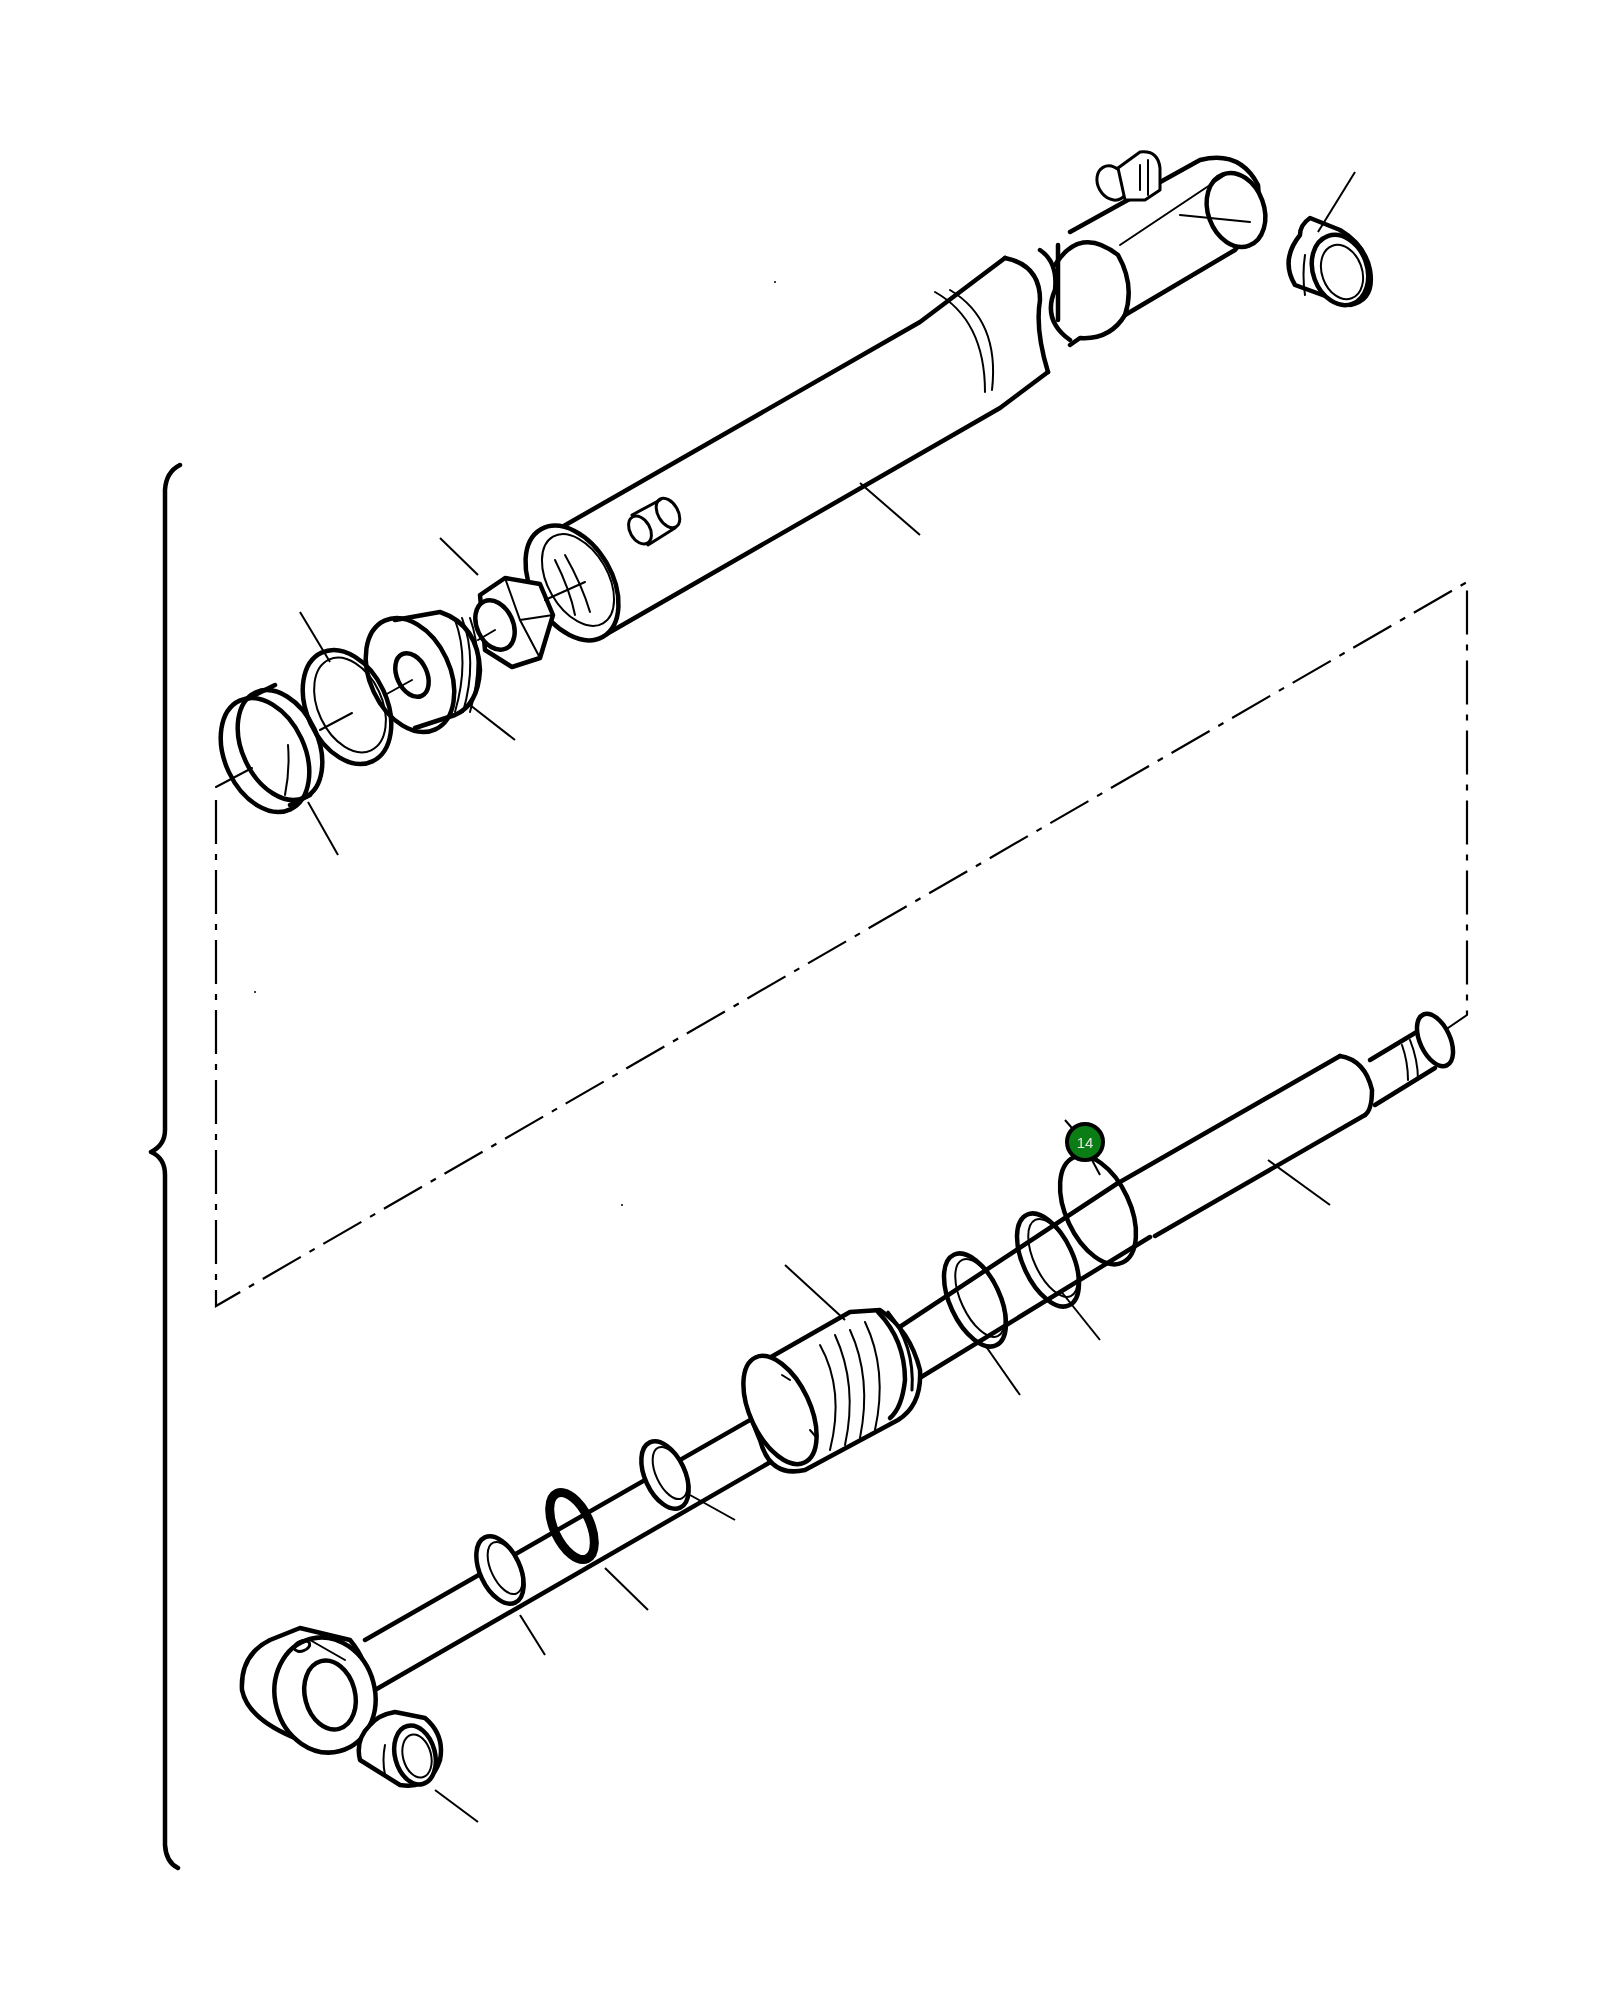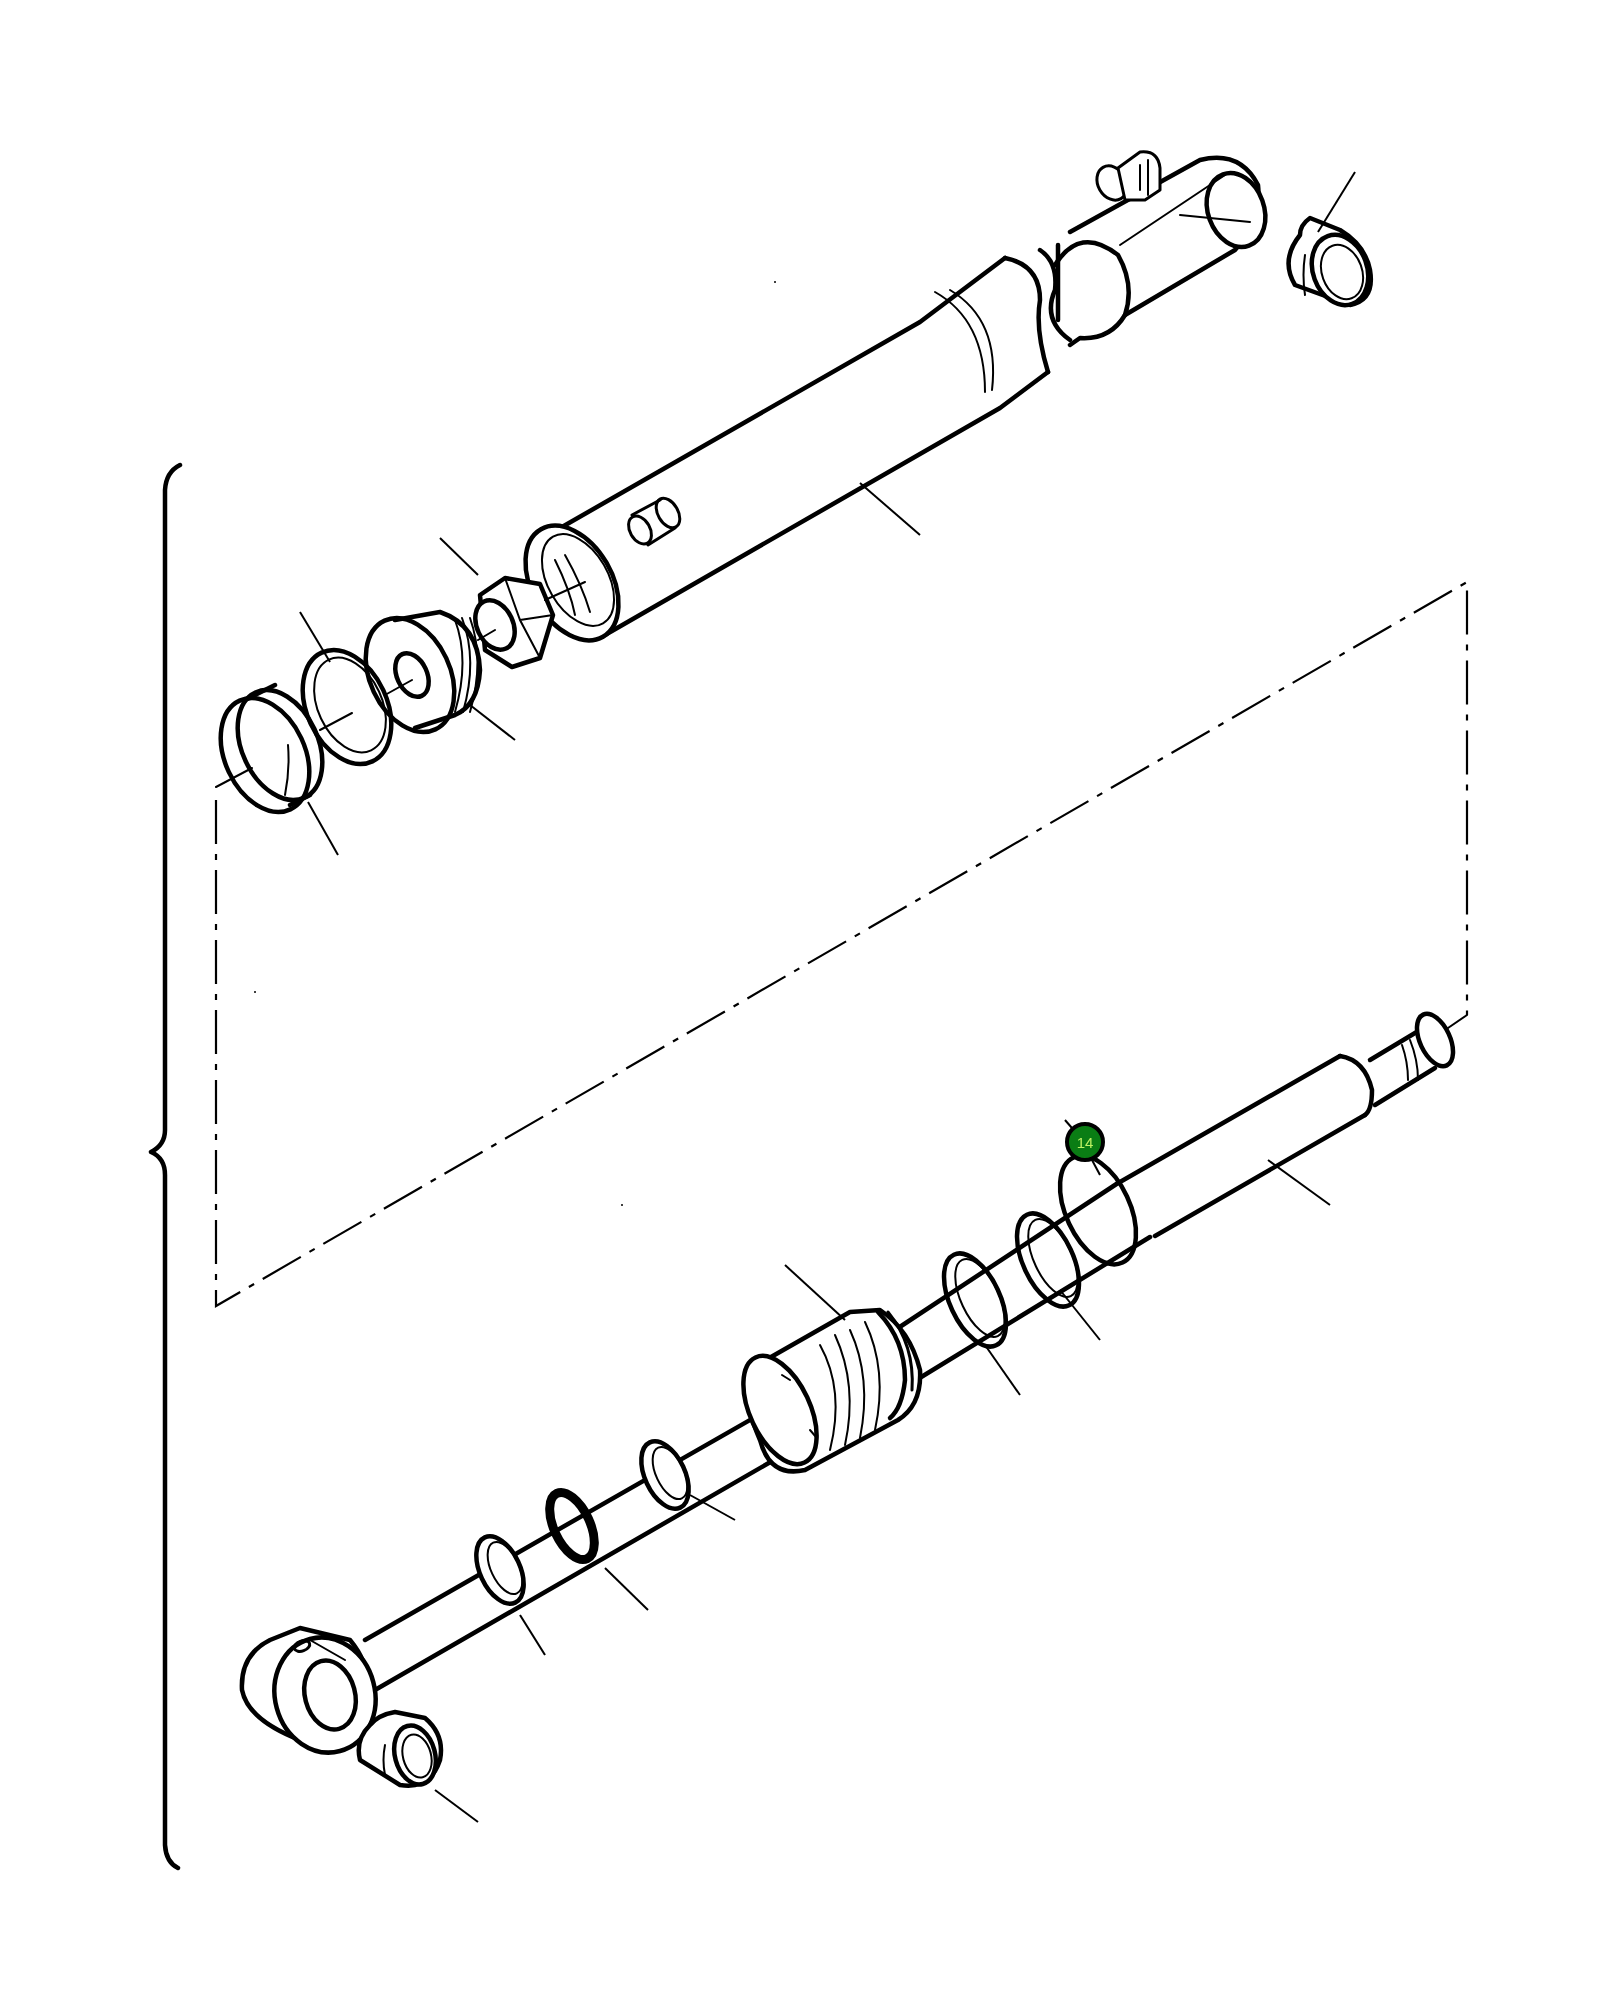--- a/index.html
+++ b/index.html
@@ -4,21 +4,21 @@
   <style>
     html, body { margin: 0; padding: 0; background: #ffffff; }
     body { width: 1618px; height: 2010px; overflow: hidden; position: relative; font-family: "Liberation Sans", sans-serif; }
     #canvas { position: absolute; left: 0; top: 0; width: 1618px; height: 2010px; }
     .thick { fill: none; stroke: #000; stroke-width: 4.5; stroke-linecap: round; stroke-linejoin: round; }
     .med { fill: none; stroke: #000; stroke-width: 3; stroke-linecap: round; stroke-linejoin: round; }
     .thin { fill: none; stroke: #000; stroke-width: 2; stroke-linecap: round; }
     .leader { fill: none; stroke: #000; stroke-width: 2; stroke-linecap: butt; }
     .dash { fill: none; stroke: #000; stroke-width: 2.2; stroke-dasharray: 44 10 6 10; }
     .fillw { fill: #fff; }
-    .callout { position: absolute; width: 40px; height: 40px; border-radius: 50%; box-sizing: border-box; border: 4px solid #000; display: flex; align-items: center; justify-content: center; color: #bef264; font-size: 15px; font-family: "Liberation Sans", sans-serif; cursor: pointer; }
+    .callout { position: absolute; width: 40px; height: 40px; border-radius: 50%; box-sizing: border-box; border: 4px solid #000; display: flex; align-items: center; justify-content: center; color: #e5e5e5; font-size: 15px; font-family: "Liberation Sans", sans-serif; cursor: pointer; }
   </style>
 </head>
 <body>
 
 <svg id="canvas" viewBox="0 0 1618 2010" xmlns="http://www.w3.org/2000/svg">
 
   <g>
     <path class="thick" d="M180,465 Q166,472 165,490 L165,1130 Q165,1145 151,1152 Q165,1158 165,1175 L165,1845 Q166,1862 178,1868"></path>
   </g>
 

